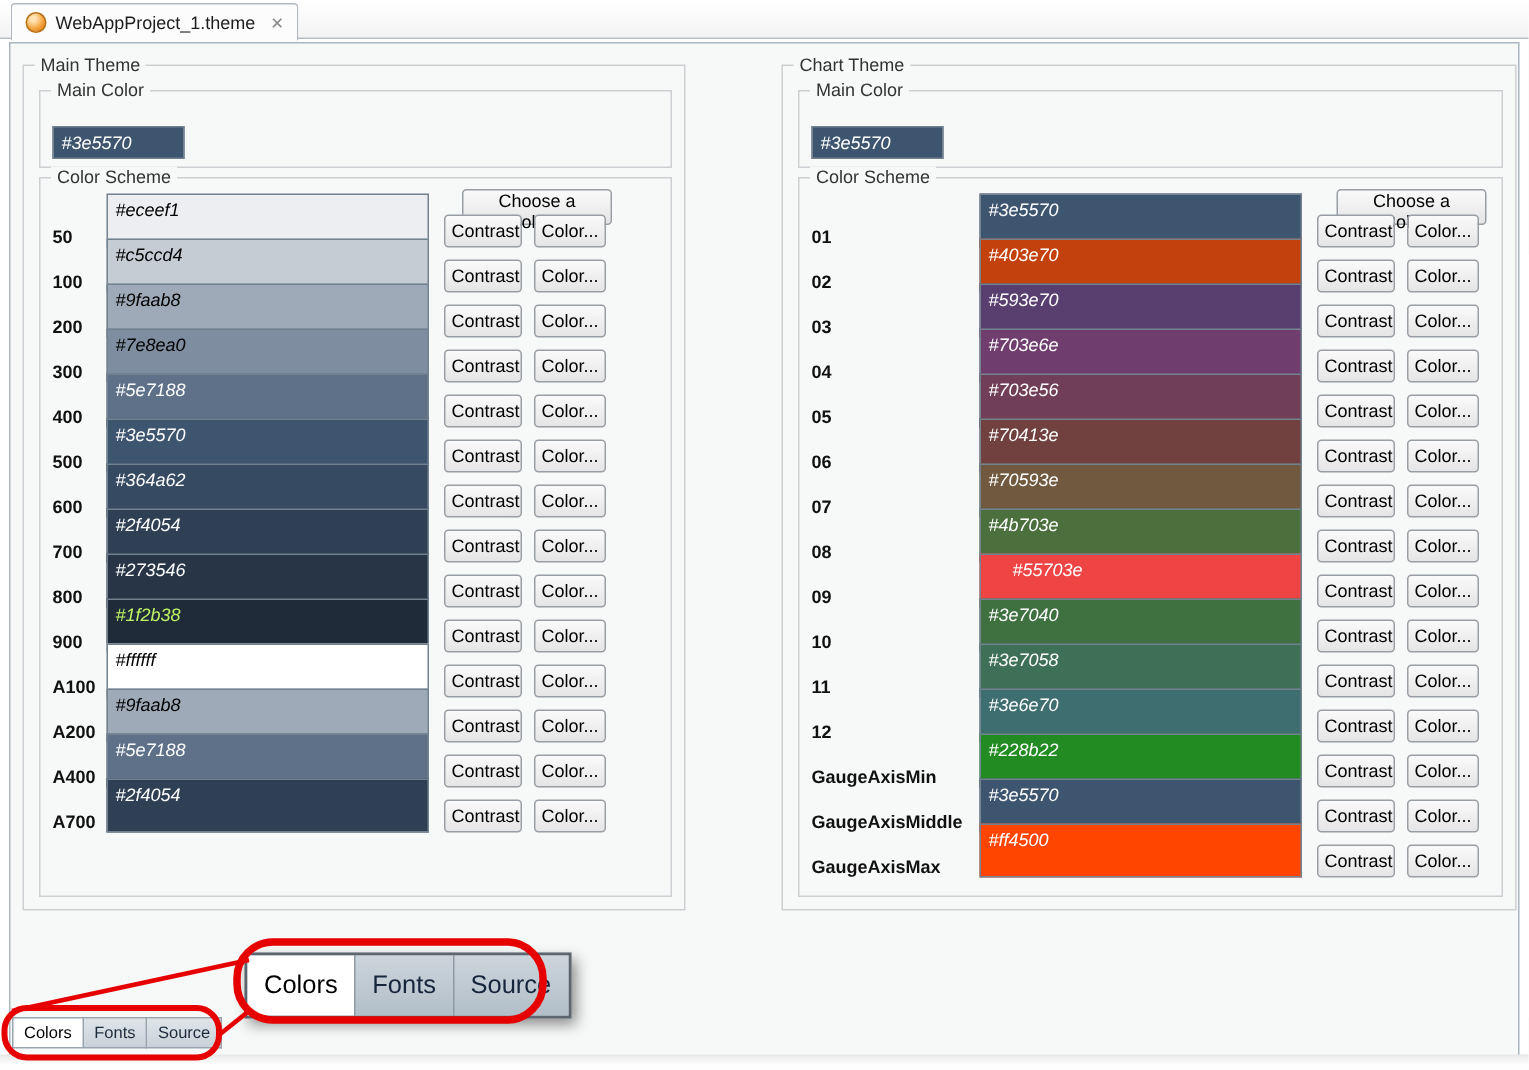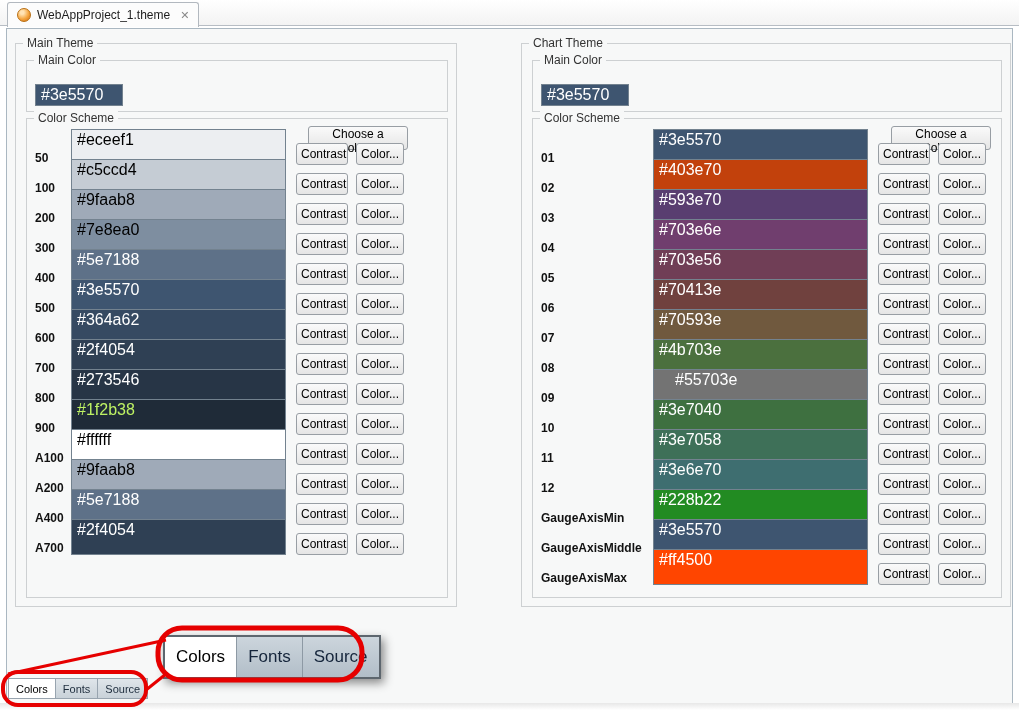--- a/index.html
+++ b/index.html
@@ -61,23 +61,23 @@
   #main-theme-group .choose-btn{left:281px;}
   #chart-theme-group .choose-btn{left:358px;}
 
   
   .rows{position:absolute;left:8px;top:16px;right:4px;}
   .scheme-row{display:flex;align-items:flex-end;height:30px;}
   .row-label{font-size:12px;font-weight:bold;color:#111;white-space:nowrap;overflow:hidden;}
   .rows-main .row-label{width:36px;}
   .rows-chart .row-label{width:112px;}
   .color-field{
-    font-size:16px;line-height:20px;padding-left:5px;box-sizing:border-box;
+    font-size:12px;line-height:20px;padding-left:5px;box-sizing:border-box;
     border:1px solid #73828f;background:#fff;color:#000;
-    white-space:nowrap;overflow:hidden;
+    white-space:nowrap;overflow:hidden;font-style:italic;
   }
   .scheme-row .color-field{width:215px;height:36px;}
 
   .btn{
     font-family:"Liberation Sans", sans-serif;font-size:12px;color:#000;
     background:linear-gradient(#fafafa,#e5e5e5);
     border:1px solid #989ea4;border-radius:3px;box-sizing:border-box;
     height:22px;padding:0 4px;cursor:default;
   }
   .btn-contrast{width:52px;margin-left:10px;}
@@ -305,21 +305,21 @@
 
   <div class="scheme-row">
     <span class="row-label">08</span>
     <span class="color-field" style="background: rgb(75, 112, 62); color: rgb(255, 255, 255);">#4b703e</span>
     <button class="btn btn-contrast">Contrast</button>
     <button class="btn btn-color">Color...</button>
   </div>
 
   <div class="scheme-row">
     <span class="row-label">09</span>
-    <span class="color-field" style="background: #737373; color: rgb(255, 255, 255); padding-left: 21px;">#55703e</span>
+    <span class="color-field" style="background: #ef4444; color: rgb(255, 255, 255); padding-left: 21px;">#55703e</span>
     <button class="btn btn-contrast">Contrast</button>
     <button class="btn btn-color">Color...</button>
   </div>
 
   <div class="scheme-row">
     <span class="row-label">10</span>
     <span class="color-field" style="background: rgb(62, 112, 64); color: rgb(255, 255, 255);">#3e7040</span>
     <button class="btn btn-contrast">Contrast</button>
     <button class="btn btn-color">Color...</button>
   </div>

